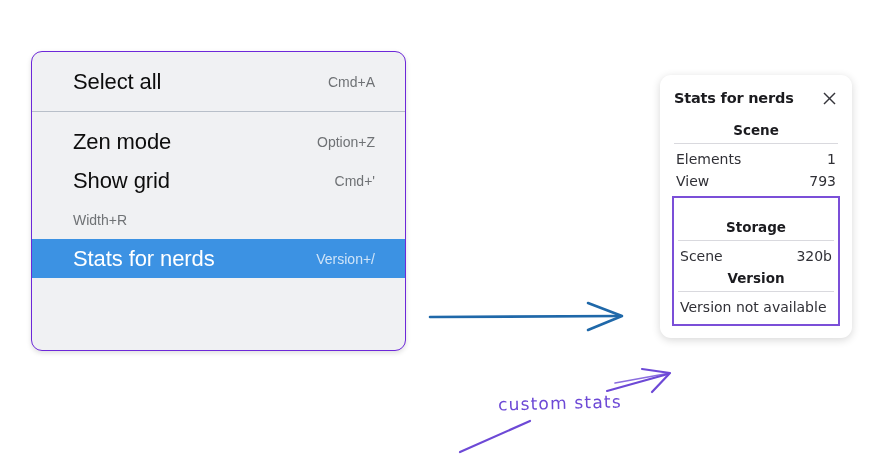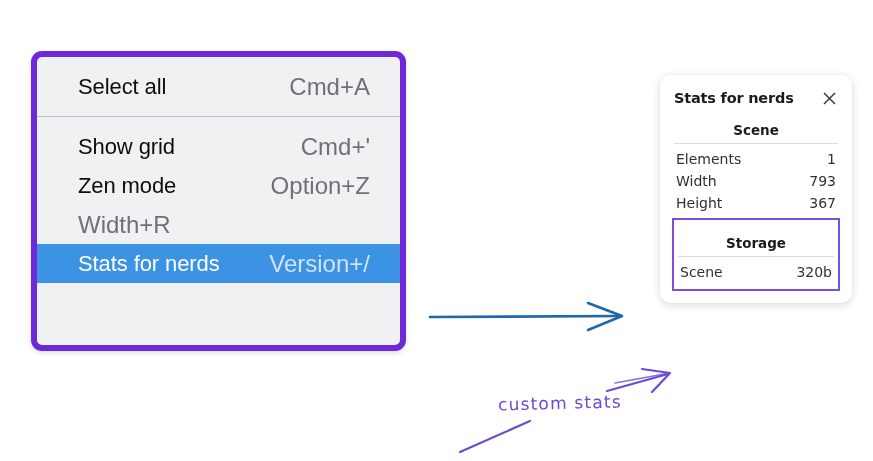--- a/index.html
+++ b/index.html
@@ -17,21 +17,21 @@
   }
 
   
   #context-menu {
     position: absolute;
     left: 31px;
     top: 51px;
     width: 375px;
     height: 300px;
     background: #f0f1f3;
-    border: 6px solid #6d28d9;
+    border: 1px solid #6d28d9;
     border-radius: 11px;
     box-shadow: 0 2px 5px rgba(0,0,0,0.13);
     box-sizing: border-box;
     overflow: hidden;
   }
   .menu-section {
     padding: 8px 0 9px 0;
   }
   .menu-section.sec-top { padding: 10px 0 10px 0; }
   .menu-section.sec-bottom { padding: 10px 0 12px 0; }
@@ -49,21 +49,21 @@
     box-sizing: border-box;
     cursor: default;
   }
   .menu-item .mi-label {
     font-size: 22px;
     color: #0d0d0d;
     letter-spacing: -0.1px;
     white-space: nowrap;
   }
   .menu-item .mi-shortcut {
-    font-size: 24px;
+    font-size: 14px;
     color: #6f7275;
     white-space: nowrap;
     text-align: right;
   }
   .menu-item.selected {
     background: #3c92e3;
   }
   .menu-item.selected .mi-label { color: #ffffff; }
   .menu-item.selected .mi-shortcut { color: #cfe4f8; }
 
@@ -99,21 +99,21 @@
     display: flex;
     align-items: center;
     justify-content: center;
     cursor: pointer;
   }
   .sp-close svg { display: block; }
 
   .sp-group { padding: 0 2px; }
   .sp-group.boxed {
     border: 2px solid #7b4fd8;
-    padding: 12px 4px 6px 4px;
+    padding: 18px 4px 6px 4px;
     margin: 4px 0 0 0;
   }
   .sp-groupTitle {
     text-align: center;
     font-size: 13.5px;
     font-weight: bold;
     color: #1b1b1f;
     padding: 3px 0 5px 0;
   }
   .sp-rule {
@@ -167,26 +167,26 @@
     <div class="menu-item">
       <span class="mi-label">Select all</span>
       <span class="mi-shortcut">Cmd+A</span>
     </div>
   </div>
 
   <div class="menu-sep"></div>
 
   <div class="menu-section sec-bottom">
     <div class="menu-item">
+      <span class="mi-label">Zen mode</span>
+      <span class="mi-shortcut">Option+Z</span>
+    </div>
+    <div class="menu-item">
       <span class="mi-label">Show grid</span>
       <span class="mi-shortcut">Cmd+'</span>
-    </div>
-    <div class="menu-item">
-      <span class="mi-label">Zen mode</span>
-      <span class="mi-shortcut">Option+Z</span>
     </div>
     <div class="menu-item">
       <span class="mi-shortcut">Width+R</span>
     </div>
     <div class="menu-item selected">
       <span class="mi-label">Stats for nerds</span>
       <span class="mi-shortcut">Version+/</span>
     </div>
   </div>
 
@@ -205,40 +205,41 @@
   </div>
 
   <div class="sp-group">
     <div class="sp-groupTitle">Scene</div>
     <div class="sp-rule"></div>
     <div class="sp-row">
       <span class="sp-key">Elements</span>
       <span class="sp-val">1</span>
     </div>
     <div class="sp-row">
-      <span class="sp-key">Width</span>
+      <span class="sp-key">View</span>
       <span class="sp-val">793</span>
-    </div>
-    <div class="sp-row">
-      <span class="sp-key">Height</span>
-      <span class="sp-val">367</span>
     </div>
   </div>
 
   <div class="sp-group boxed">
 
     <div>
       <div class="sp-groupTitle">Storage</div>
       <div class="sp-rule"></div>
       <div class="sp-row">
         <span class="sp-key">Scene</span>
         <span class="sp-val">320b</span>
       </div>
     </div>
 
+    <div>
+      <div class="sp-groupTitle">Version</div>
+      <div class="sp-rule"></div>
+      <div class="sp-single">Version not available</div>
+    </div>
 
   </div>
 
 </div>
 
 <svg id="annotations" viewBox="0 0 873 461">
 
   <g>
     <path d="M430 317 L620 316" stroke="#1f68a9" stroke-width="2.6" stroke-linecap="round" fill="none"></path>
     <path d="M588 303 L622 316 L588 330" stroke="#1f68a9" stroke-width="2.6" stroke-linecap="round" stroke-linejoin="round" fill="none"></path>

